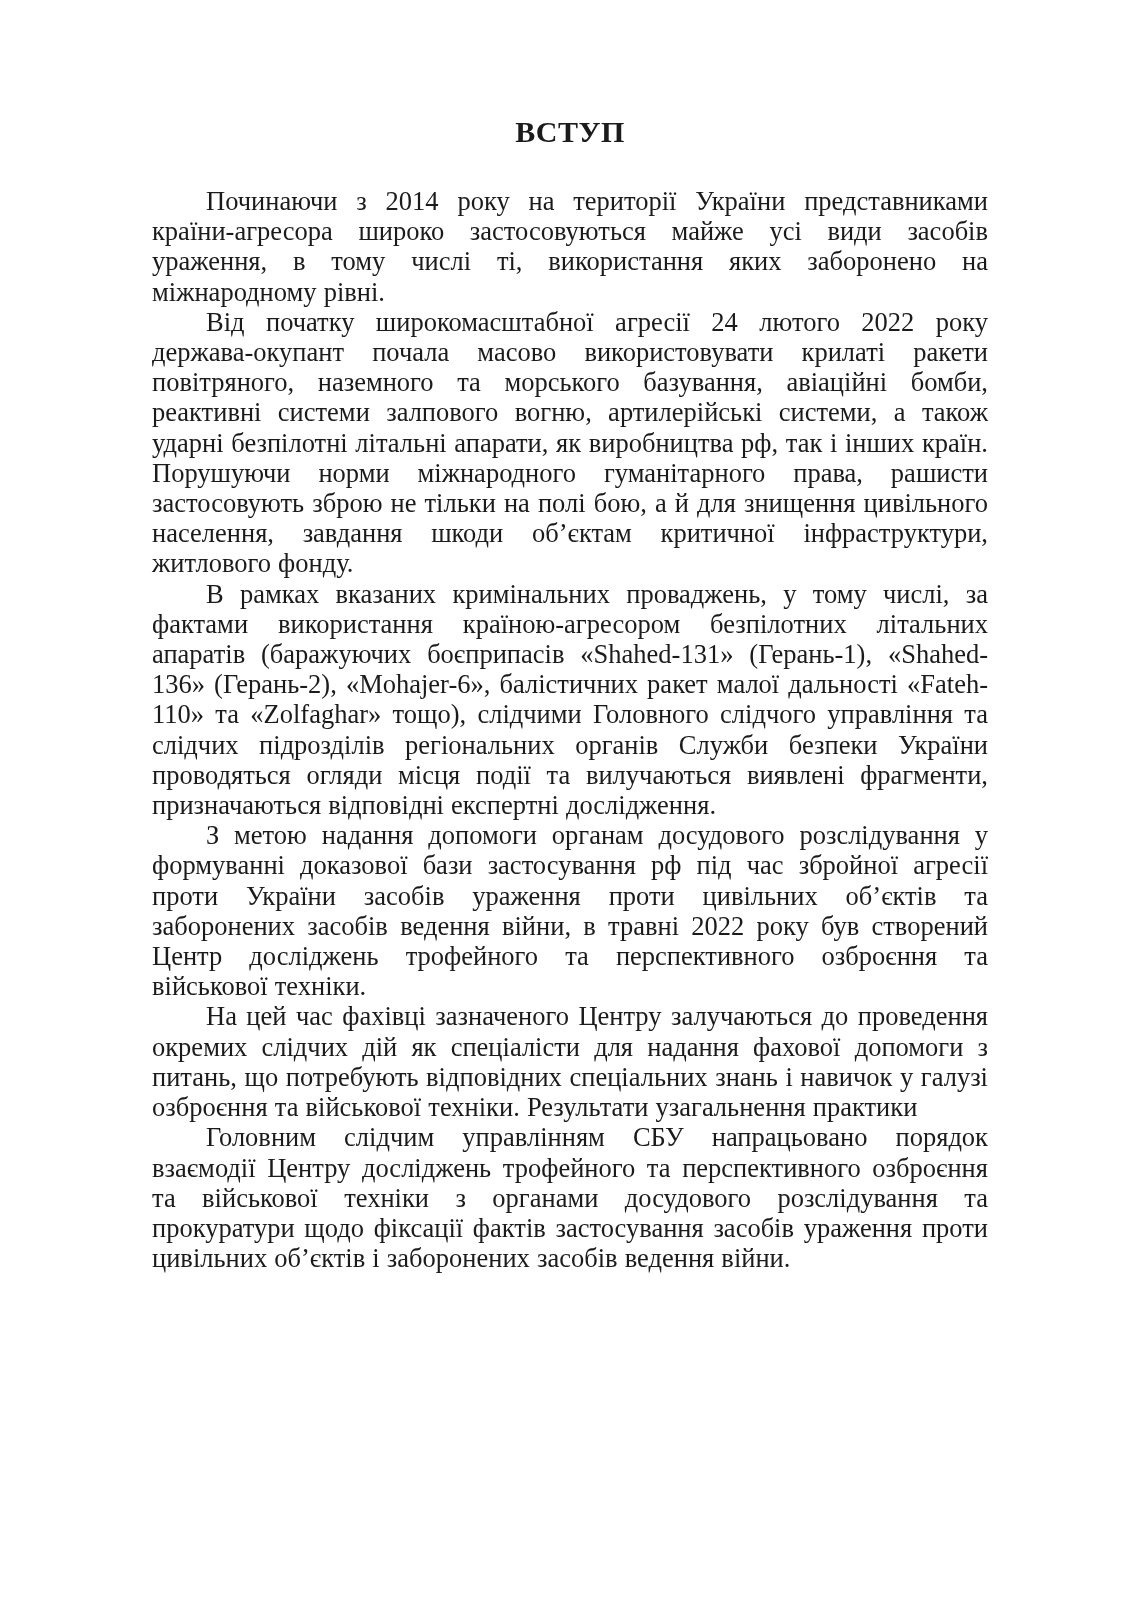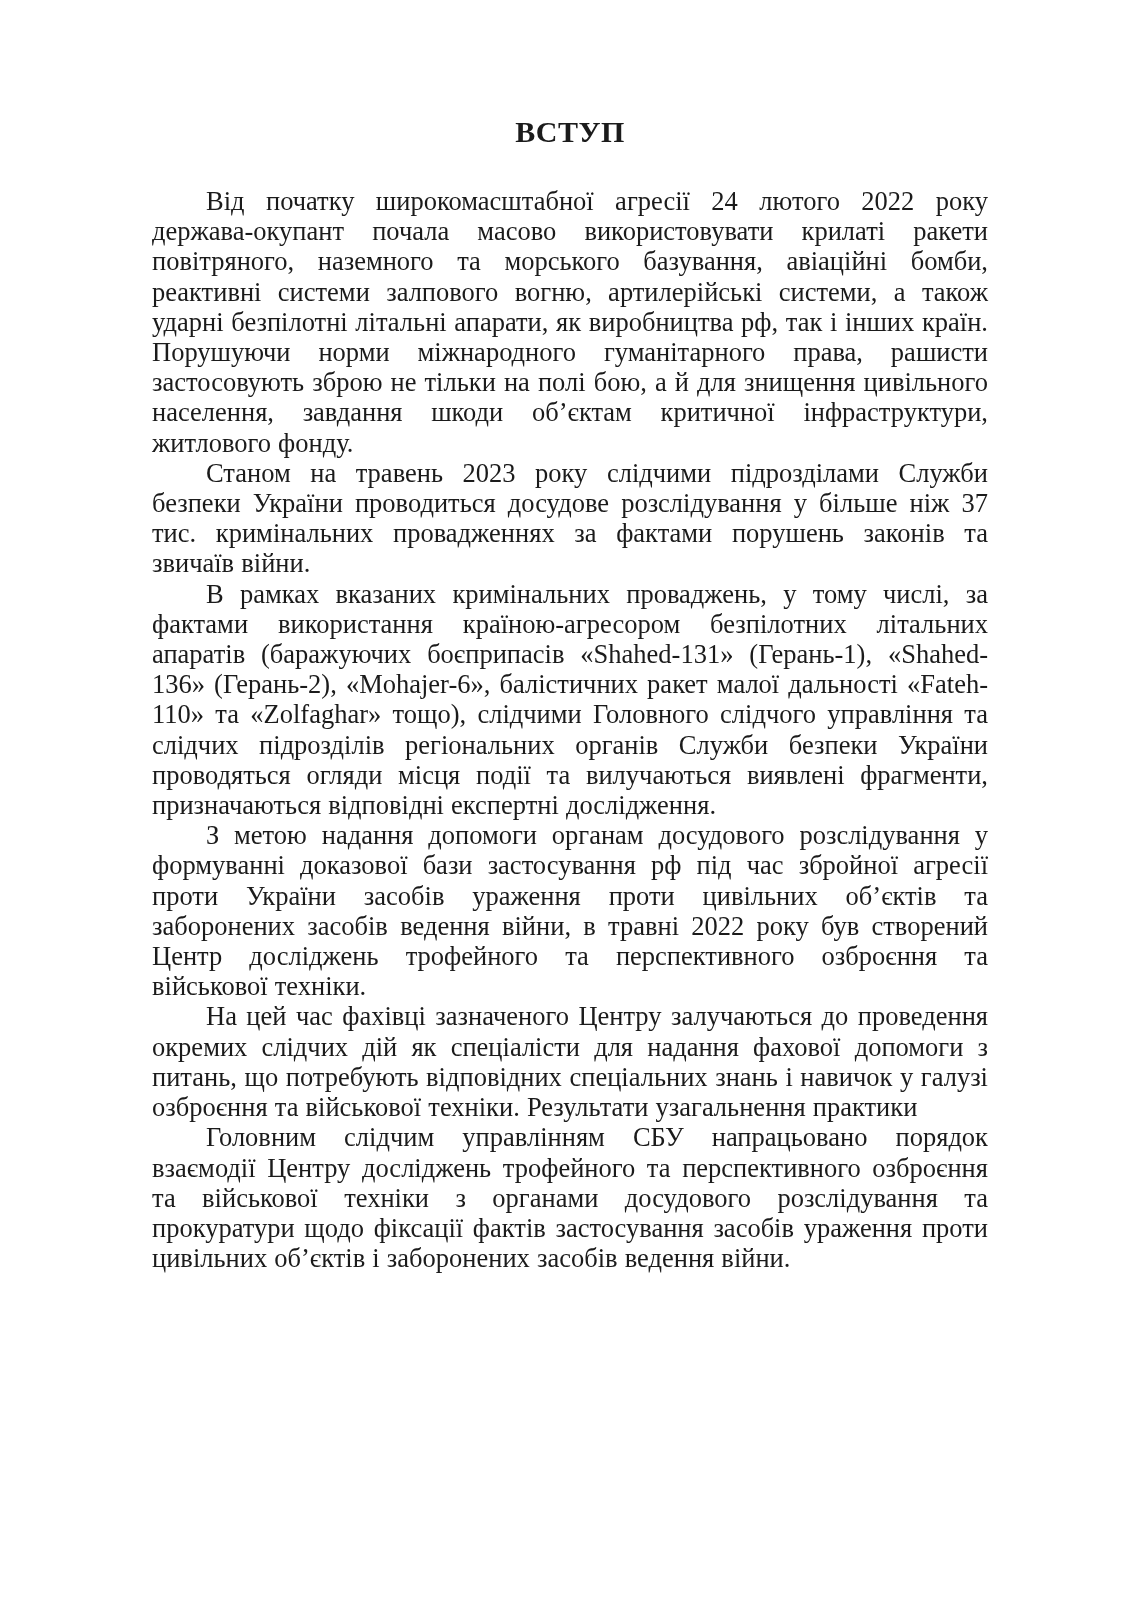--- a/index.html
+++ b/index.html
@@ -53,22 +53,22 @@
   }
 </style>
 </head>
 <body>
 
 <div class="page">
 
   <div class="doc-title">ВСТУП</div>
 
   <div class="doc-body">
+    <p>Починаючи з 2014 року на території України представниками країни-агресора широко застосовуються майже усі види засобів ураження, в тому числі ті, використання яких заборонено на міжнародному рівні.</p>
     <p>Від початку широкомасштабної агресії 24 лютого 2022 року держава-окупант почала масово використовувати крилаті ракети повітряного, наземного та морського базування, авіаційні бомби, реактивні системи залпового вогню, артилерійські системи, а також ударні безпілотні літальні апарати, як виробництва рф, так і інших країн. Порушуючи норми міжнародного гуманітарного права, рашисти застосовують зброю не тільки на полі бою, а й для знищення цивільного населення, завдання шкоди об’єктам критичної інфраструктури, житлового фонду.</p>
-    <p>Станом на травень 2023 року слідчими підрозділами Служби безпеки України проводиться досудове розслідування у більше ніж 37 тис. кримінальних провадженнях за фактами порушень законів та звичаїв війни.</p>
     <p>В рамках вказаних кримінальних проваджень, у тому числі, за фактами використання країною-агресором безпілотних літальних апаратів (баражуючих боєприпасів «Shahed-131» (Герань-1), «Shahed-136» (Герань-2), «Mohajer-6», балістичних ракет малої дальності «Fateh-110» та «Zolfaghar» тощо), слідчими Головного слідчого управління та слідчих підрозділів регіональних органів Служби безпеки України проводяться огляди місця події та вилучаються виявлені фрагменти, призначаються відповідні експертні дослідження.</p>
     <p>З метою надання допомоги органам досудового розслідування у формуванні доказової бази застосування рф під час збройної агресії проти України засобів ураження проти цивільних об’єктів та заборонених засобів ведення війни, в травні 2022 року був створений Центр досліджень трофейного та перспективного озброєння та військової техніки.</p>
     <p>На цей час фахівці зазначеного Центру залучаються до проведення окремих слідчих дій як спеціалісти для надання фахової допомоги з питань, що потребують відповідних спеціальних знань і навичок у галузі озброєння та військової техніки. Результати узагальнення практики</p>
     <p>Головним слідчим управлінням СБУ напрацьовано порядок взаємодії Центру досліджень трофейного та перспективного озброєння та військової техніки з органами досудового розслідування та прокуратури щодо фіксації фактів застосування засобів ураження проти цивільних об’єктів і заборонених засобів ведення війни.</p>
   </div>
 
   <div class="page-number">5</div>
 
 </div>
 

